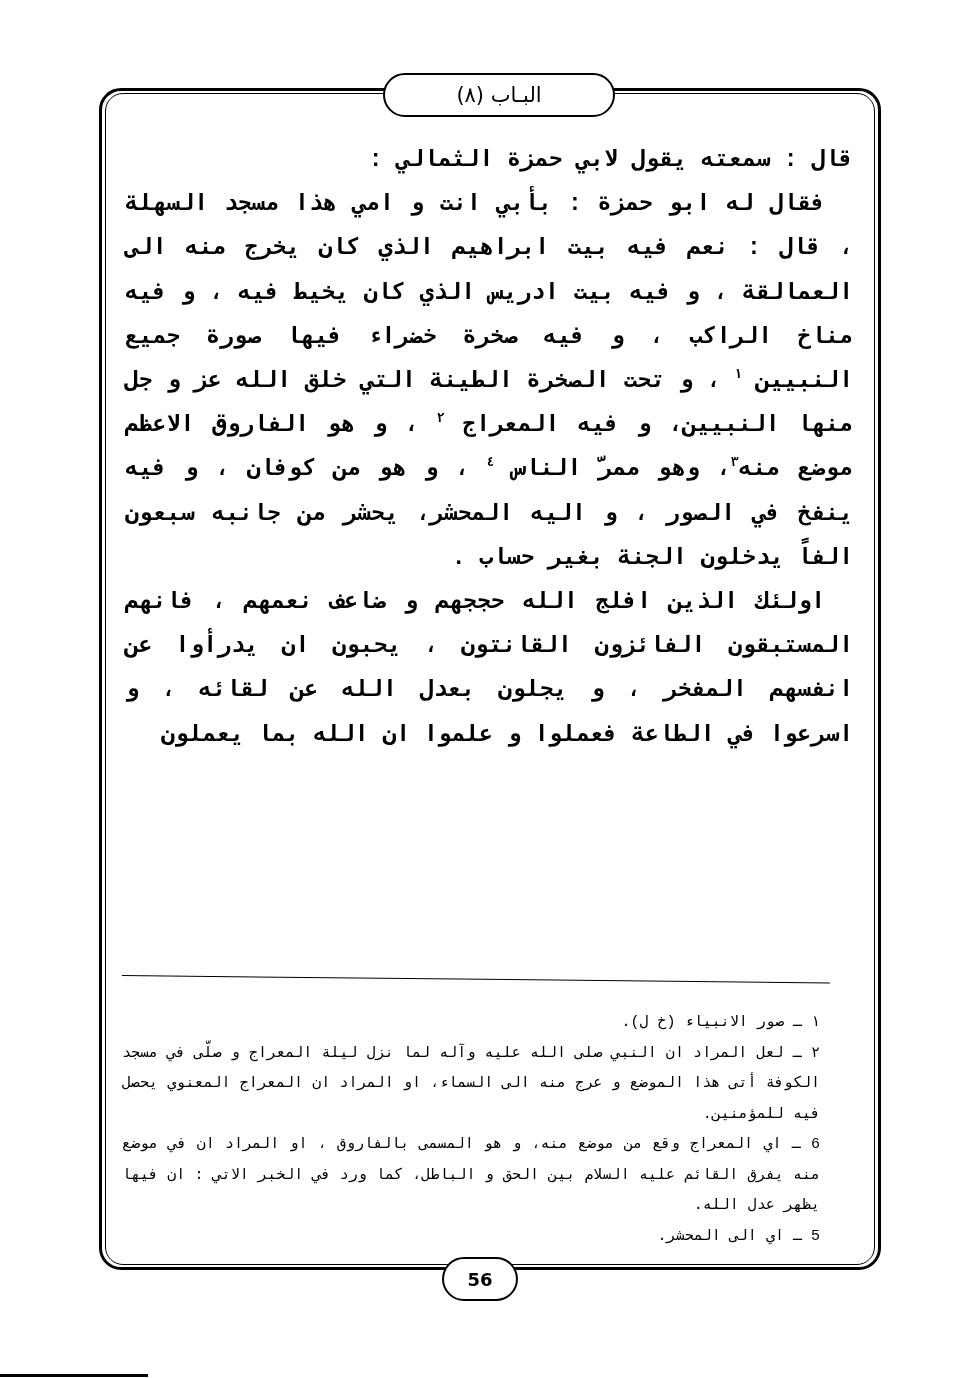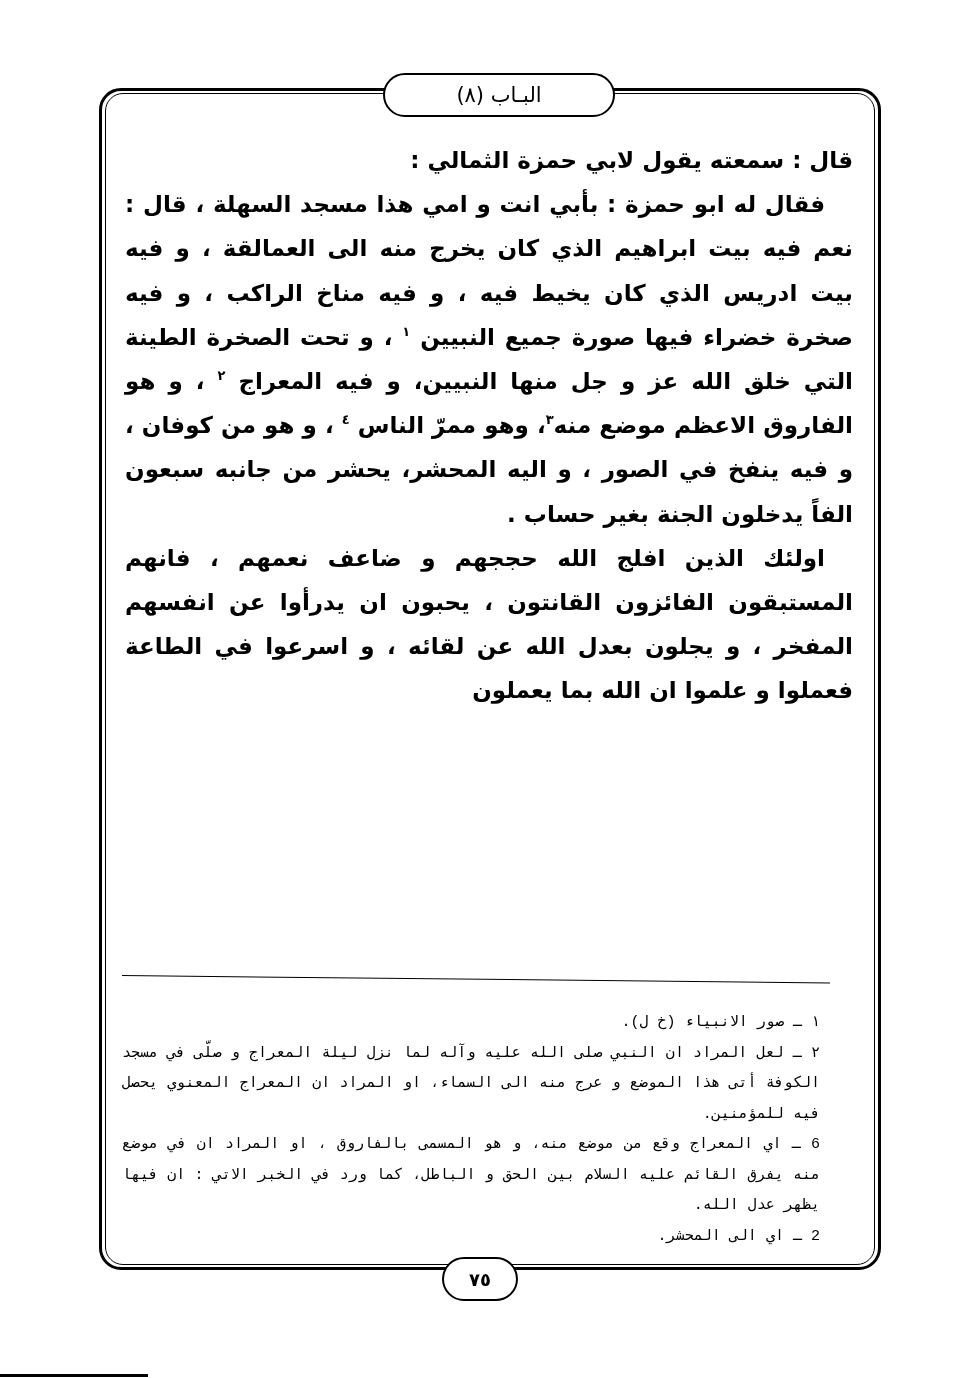--- a/index.html
+++ b/index.html
@@ -76,20 +76,21 @@
       width: 728px;
       direction: rtl;
       text-align: justify;
       font-family: "DejaVu Sans", sans-serif;
       font-weight: bold;
       font-size: 23px;
       line-height: 44.2px;
     }
     .body-text p {
       margin: 0;
+      font-family: Liberation Mono, monospace;
     }
     .body-text p.indent {
       text-indent: 28px;
     }
     .body-text p.first {
       text-align: right;
     }
     sup.fn {
       font-size: 13px;
       vertical-align: super;
@@ -145,20 +146,20 @@
   <p class="indent"><span>فقال له ابو حمزة : بأبي انت و امي هذا مسجد السهلة ، قال : نعم فيه بيت ابراهيم الذي كان يخرج منه الى العمالقة ، و فيه بيت ادريس الذي كان يخيط فيه ، و فيه مناخ الراكب ، و فيه صخرة خضراء فيها صورة جميع النبيين</span> <sup class="fn">١</sup> <span>، و تحت الصخرة الطينة التي خلق الله عز و جل منها النبيين، و فيه المعراج</span> <sup class="fn">٢</sup> <span>، و هو الفاروق الاعظم موضع منه</span><sup class="fn">٣</sup><span>، وهو ممرّ الناس</span> <sup class="fn">٤</sup> <span>، و هو من كوفان ، و فيه ينفخ في الصور ، و اليه المحشر، يحشر من جانبه سبعون الفاً يدخلون الجنة بغير حساب .</span></p>
   <p class="indent">اولئك الذين افلج الله حججهم و ضاعف نعمهم ، فانهم المستبقون الفائزون القانتون ، يحبون ان يدرأوا عن انفسهم المفخر ، و يجلون بعدل الله عن لقائه ، و اسرعوا في الطاعة فعملوا و علموا ان الله بما يعملون</p>
 </div>
 
 <div class="fn-rule"></div>
 
 <div class="footnotes">
   <p>١ ـ صور الانبياء (خ ل).</p>
   <p>٢ ـ لعل المراد ان النبي صلى الله عليه وآله لما نزل ليلة المعراج و صلّى في مسجد الكوفة أتى هذا الموضع و عرج منه الى السماء، او المراد ان المعراج المعنوي يحصل فيه للمؤمنين.</p>
   <p>6 ـ اي المعراج وقع من موضع منه، و هو المسمى بالفاروق ، او المراد ان في موضع منه يفرق القائم عليه السلام بين الحق و الباطل، كما ورد في الخبر الاتي : ان فيها يظهر عدل الله.</p>
-  <p>2 ـ اي الى المحشر.</p>
+  <p>5 ـ اي الى المحشر.</p>
 </div>
 
 <div class="page-pill">
-  <span>٧٥</span>
+  <span>56</span>
 </div>
 
 <div class="bottom-scan-line"></div>
 
 </body></html>

